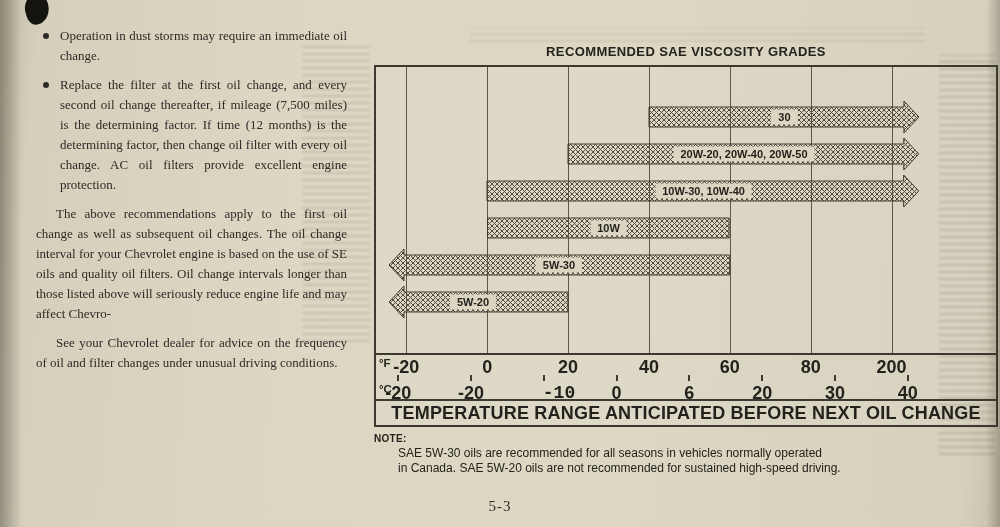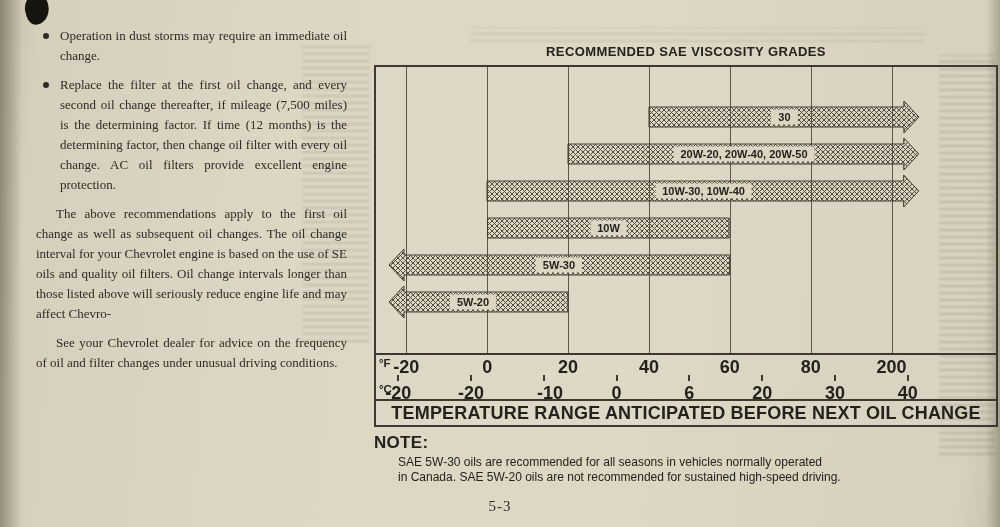--- a/index.html
+++ b/index.html
@@ -53,21 +53,21 @@
   .tick-num { position:absolute; transform:translateX(-50%); top:2px;
     font-size:18px; font-weight:bold; white-space:nowrap; }
   .c-row .tick-num { top:8px; }
   .tick-mark { position:absolute; top:0; width:2px; height:6px;
     background:#3c3a30; transform:translateX(-50%); }
   .xlabel-box { box-sizing:border-box; height:26px; border-top:2px solid #3c3a30;
     display:flex; align-items:center; justify-content:center;
     font-weight:bold; font-size:18px; letter-spacing:.2px; }
 
   .note { margin-top:6px; font-size:12px; }
-  .note-label { font-weight:bold; font-size:17px; letter-spacing:.3px; }
+  .note-label { font-weight:bold; font-size:10px; letter-spacing:.3px; }
   .note-text { margin:2px 0 0 24px; line-height:15px; white-space:pre-line; }
 
   .page-number { position:absolute; left:0; right:0; bottom:12px;
     text-align:center; font-size:15px; letter-spacing:1px; }
 </style>
 </head>
 <body>
 
 <svg width="0" height="0" style="position:absolute">
   <defs>
@@ -147,21 +147,21 @@
             <div class="tick-num" style="left: 434.674px;">80</div>
             <div class="tick-num" style="left: 515.543px;">200</div>
           </div>
         <div class="axis-row c-row">
           <span class="unit">°C</span>
         <div class="tick-mark" style="left: 22.2391px;"></div>
             <div class="tick-num" style="left: 22.2391px;">-20</div>
             <div class="tick-mark" style="left: 95.0217px;"></div>
             <div class="tick-num" style="left: 95.0217px;">-20</div>
             <div class="tick-mark" style="left: 167.804px;"></div>
-            <div class="tick-num" style="left: 174px;">-10</div>
+            <div class="tick-num" style="left: 183px; font-family: Liberation Mono, monospace;">-10</div>
             <div class="tick-mark" style="left: 240.587px;"></div>
             <div class="tick-num" style="left: 240.587px;">0</div>
             <div class="tick-mark" style="left: 313.37px;"></div>
             <div class="tick-num" style="left: 313.37px;">6</div>
             <div class="tick-mark" style="left: 386.152px;"></div>
             <div class="tick-num" style="left: 386.152px;">20</div>
             <div class="tick-mark" style="left: 458.935px;"></div>
             <div class="tick-num" style="left: 458.935px;">30</div>
             <div class="tick-mark" style="left: 531.717px;"></div>
             <div class="tick-num" style="left: 531.717px;">40</div>

